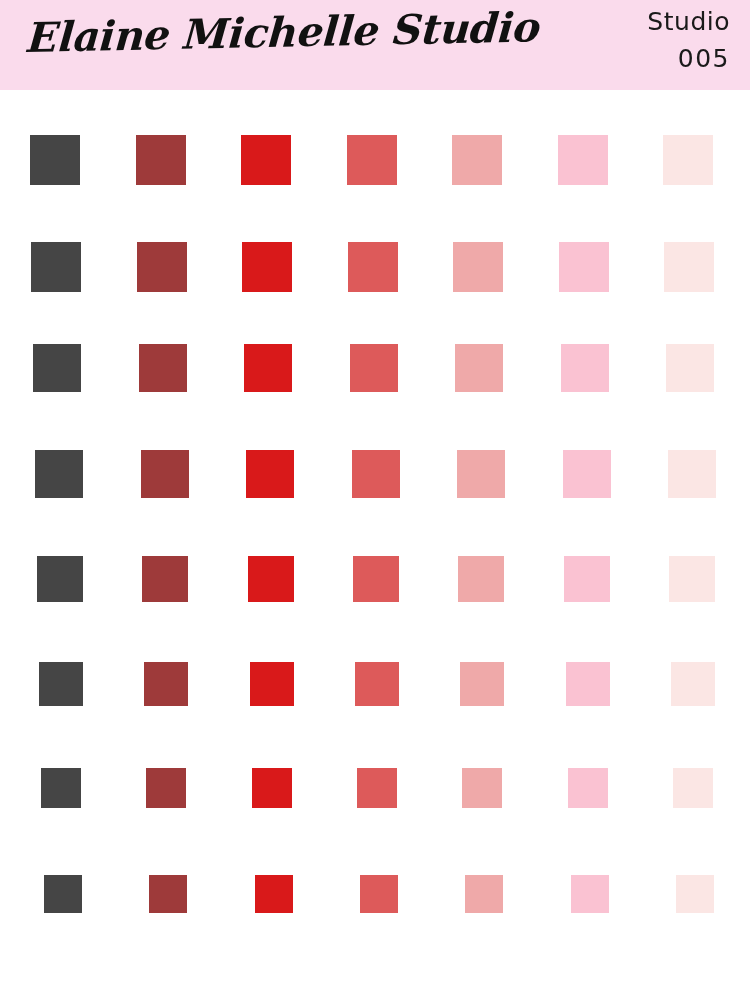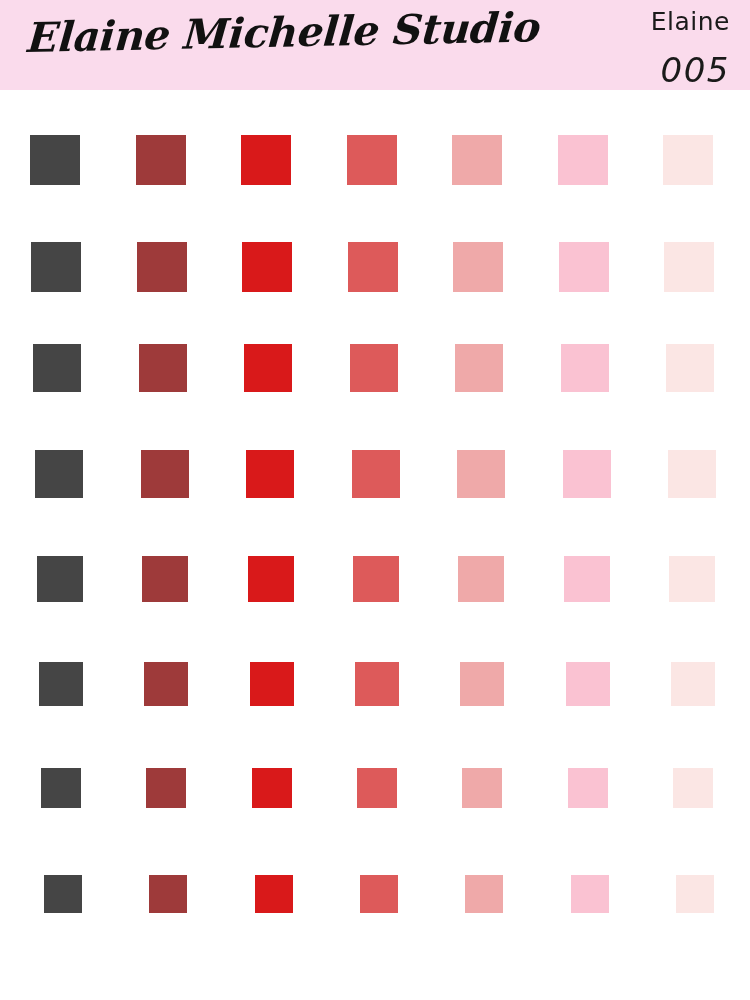--- a/index.html
+++ b/index.html
@@ -51,25 +51,24 @@
     font-family: "DejaVu Sans", sans-serif;
     color: #1a1a1a;
     line-height: 1.05;
   }
   #code-block .code-word {
     font-size: 25px;
     letter-spacing: 0.5px;
     display: block;
   }
   #code-block .code-num {
-    font-size: 34px;
+    font-size: 25px;
     letter-spacing: 1.5px;
     display: block;
-    margin-top: 18px;
-    font-style: italic;
+    margin-top: 11px;
   }
   
   #grid {
     position: absolute;
     left: 0;
     top: 90px;
     width: 750px;
     height: 910px;
   }
   .swatch-row {
@@ -83,21 +82,21 @@
   }
 </style>
 </head>
 <body>
 
 <div id="sheet">
 
   <div id="header">
     <div id="brand">Elaine Michelle Studio</div>
     <div id="code-block">
-      <span class="code-word">Elaine</span>
+      <span class="code-word">Studio</span>
       <span class="code-num">005</span>
     </div>
   </div>
 
   <div id="grid">
       <div class="swatch-row" style="top: 45px; height: 50px;">
         <div class="swatch" style="left: 30px; width: 50px; height: 50px; background: rgb(69, 69, 69);"></div>
         <div class="swatch" style="left: 135.5px; width: 50px; height: 50px; background: rgb(158, 58, 58);"></div>
         <div class="swatch" style="left: 241px; width: 50px; height: 50px; background: rgb(217, 25, 26);"></div>
         <div class="swatch" style="left: 346.5px; width: 50px; height: 50px; background: rgb(221, 90, 90);"></div>

